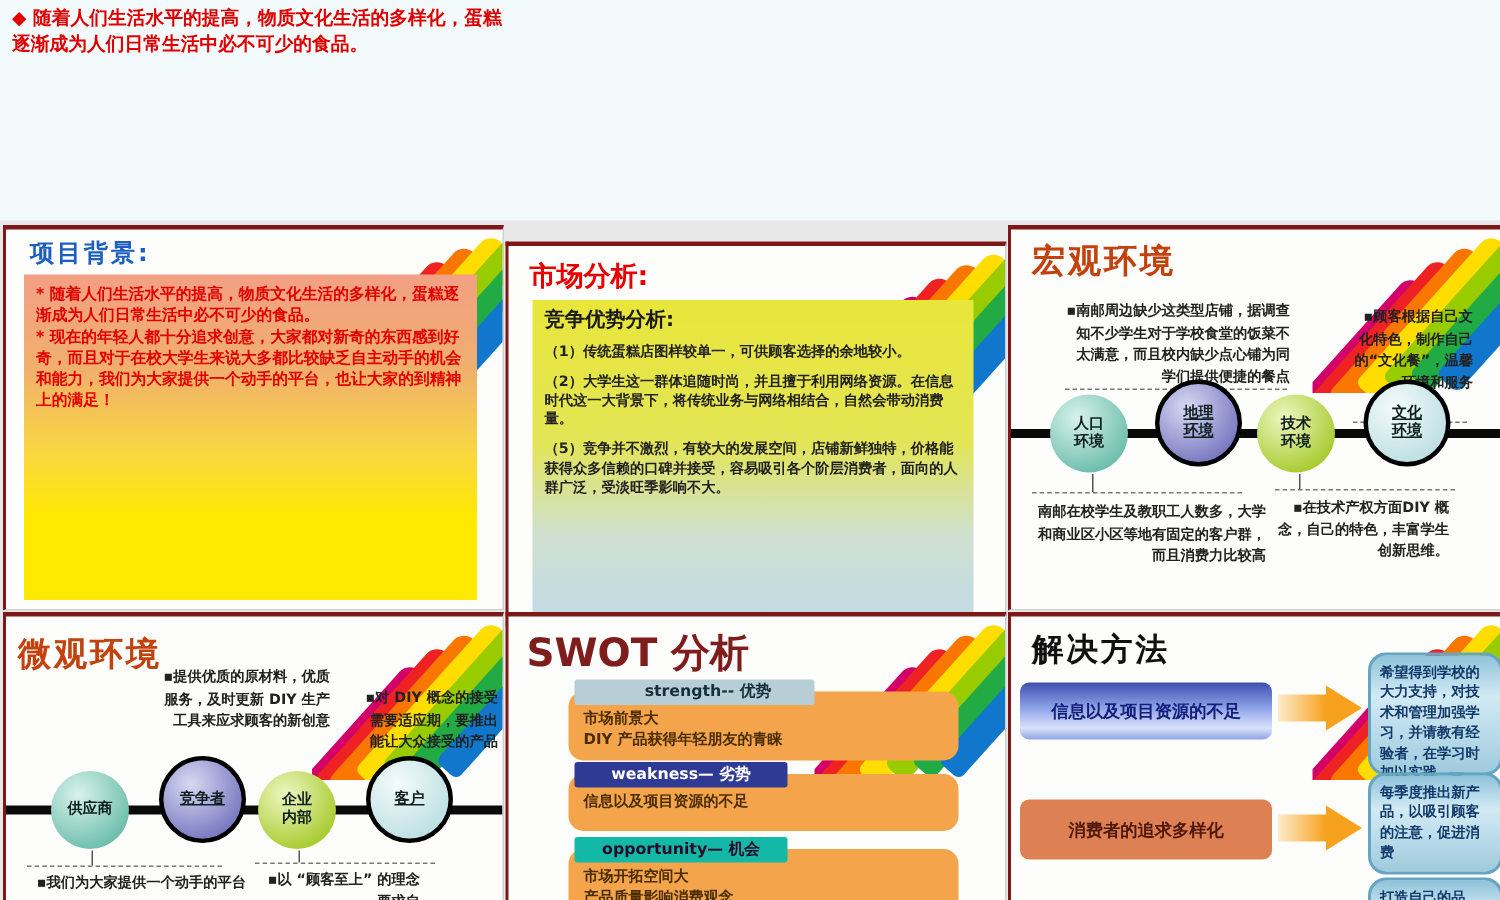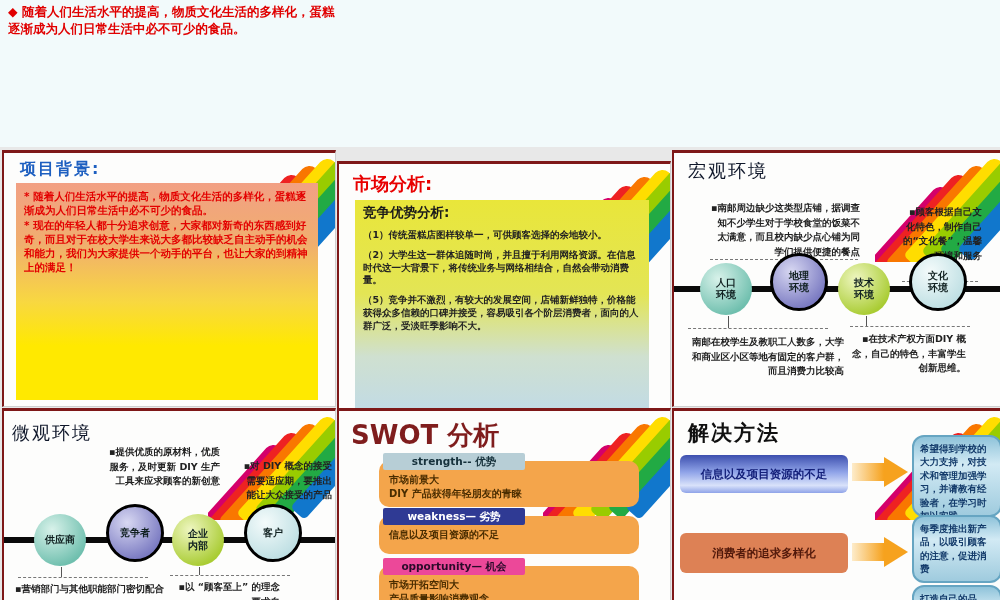--- a/index.html
+++ b/index.html
@@ -45,40 +45,40 @@
   .s1-blue{font-size:10.5px;font-weight:bold;color:#2222cc;line-height:1.36;}
 
   
   .s2-title{position:absolute;left:14px;top:8px;font-size:18px;font-weight:bold;color:#e80000;}
   .s2-box{position:absolute;left:16px;top:36px;width:278px;height:201px;padding:4px 8px;
     background:linear-gradient(180deg,#e9e63a 0%,#e3e555 45%,#cfe0d0 75%,#c2dbe4 100%);}
   .s2-head{font-size:13.5px;font-weight:bold;color:#1a1a1a;}
   .s2-item{font-size:9.5px;font-weight:bold;color:#222;margin-top:7px;line-height:1.35;}
 
   
-  .big-title{position:absolute;font-size:18px;font-weight:normal;color:#0f172a;letter-spacing:2px;}
+  .big-title{position:absolute;font-size:22px;font-weight:bold;color:#c2410c;letter-spacing:2px;}
   .note{position:absolute;font-size:9.5px;font-weight:bold;color:#222;line-height:1.55;text-align:right;}
   .timeline{position:absolute;left:0;right:0;height:6px;background:#0a0a0a;}
   .circ{position:absolute;width:52px;height:52px;border-radius:50%;display:flex;align-items:center;justify-content:center;
     text-align:center;font-size:10px;font-weight:bold;color:#102020;white-space:pre-line;line-height:1.25;}
-  .ring{border:3px solid #000;}
+  .ring{border:3px solid #000;text-decoration:underline;}
   .c-teal{background:radial-gradient(circle at 35% 30%,#d8f2ea,#6fbfae 75%);}
   .c-purp{background:radial-gradient(circle at 35% 30%,#d8d8f2,#7b7bc2 75%);}
   .c-grn{background:radial-gradient(circle at 35% 30%,#eef6c0,#a9cc33 75%);}
   .c-pale{background:radial-gradient(circle at 35% 30%,#f4fbfb,#bcdee2 80%);}
   .dash{position:absolute;border-top:1px dashed #777;height:0;}
   .vline{position:absolute;width:1px;background:#555;}
 
   
   .s5-title{position:absolute;left:12px;top:7px;font-size:26px;font-weight:bold;color:#7f1d1d;}
   .shead{position:absolute;left:44px;width:142px;height:17px;line-height:17px;text-align:center;
     font-size:10.5px;font-weight:bold;z-index:2;border-radius:2px;}
-  .sh1{background:#b7ced6;color:#15303a;}
+  .sh1{background:#b7ced6;color:#15303a;padding-left:18px;}
   .sh2{background:#2f3a94;color:#ffffff;}
-  .sh3{background:#ec4899;color:#2a0a2a;}
+  .sh3{background:#14b8a6;color:#2a0a2a;}
   .obox{position:absolute;left:40px;width:240px;background:#f4a54b;border-radius:10px;z-index:1;
     padding:12px 10px 4px 10px;font-size:10px;font-weight:bold;color:#4a2d00;line-height:1.4;}
 
   
   .s6-title{position:absolute;left:14px;top:8px;font-size:21px;font-weight:bold;color:#101010;letter-spacing:2px;}
   .prob{position:absolute;left:6px;width:168px;border-radius:6px;display:flex;align-items:center;justify-content:center;
     font-size:11.5px;font-weight:bold;}
   .prob-blue{background:linear-gradient(180deg,#3d4fae 0%,#8fa3e8 45%,#d9e2fa 80%,#8fa3e8 100%);color:#14207a;}
   .prob-orange{background:#dd8155;color:#50180a;}
   .arrow{position:absolute;display:flex;align-items:center;}
@@ -176,21 +176,21 @@
   <div class="note" style="left:238px;top:48px;width:90px;">▪对 DIY 概念的接受需要适应期，要推出能让大众接受的产品</div>
   <div class="note" style="left:100px;top:34px;width:116px;">▪提供优质的原材料，优质服务，及时更新 DIY 生产工具来应求顾客的新创意</div>
   <div class="timeline" style="top:126px;"></div>
   <div class="circ c-teal" style="left:30px;top:103px;"><span class="pre">供应商</span></div>
   <div class="circ c-purp ring" style="left:102px;top:93px;"><span class="pre">竞争者</span></div>
   <div class="circ c-grn" style="left:168px;top:103px;"><span class="pre">企业
 内部</span></div>
   <div class="circ c-pale ring" style="left:240px;top:93px;"><span class="pre">客户</span></div>
   <div class="vline" style="left:57px;top:156px;height:10px;"></div>
   <div class="dash" style="left:14px;top:166px;width:130px;"></div>
-  <div class="note" style="left:10px;top:171px;width:150px;">▪营销部门与其他职能部门密切配合</div>
+  <div class="note" style="left:10px;top:171px;width:150px;">▪我们为大家提供一个动手的平台</div>
   <div class="vline" style="left:195px;top:156px;height:8px;"></div>
   <div class="dash" style="left:166px;top:164px;width:120px;"></div>
   <div class="note" style="left:166px;top:169px;width:110px;">▪以 “顾客至上” 的理念要求自</div>
 </div>
 
 <div class="slide s5">
   <div class="pens">
     <span class="pn1"></span>
     <span class="pn2"></span>
     <span class="pn3"></span>

